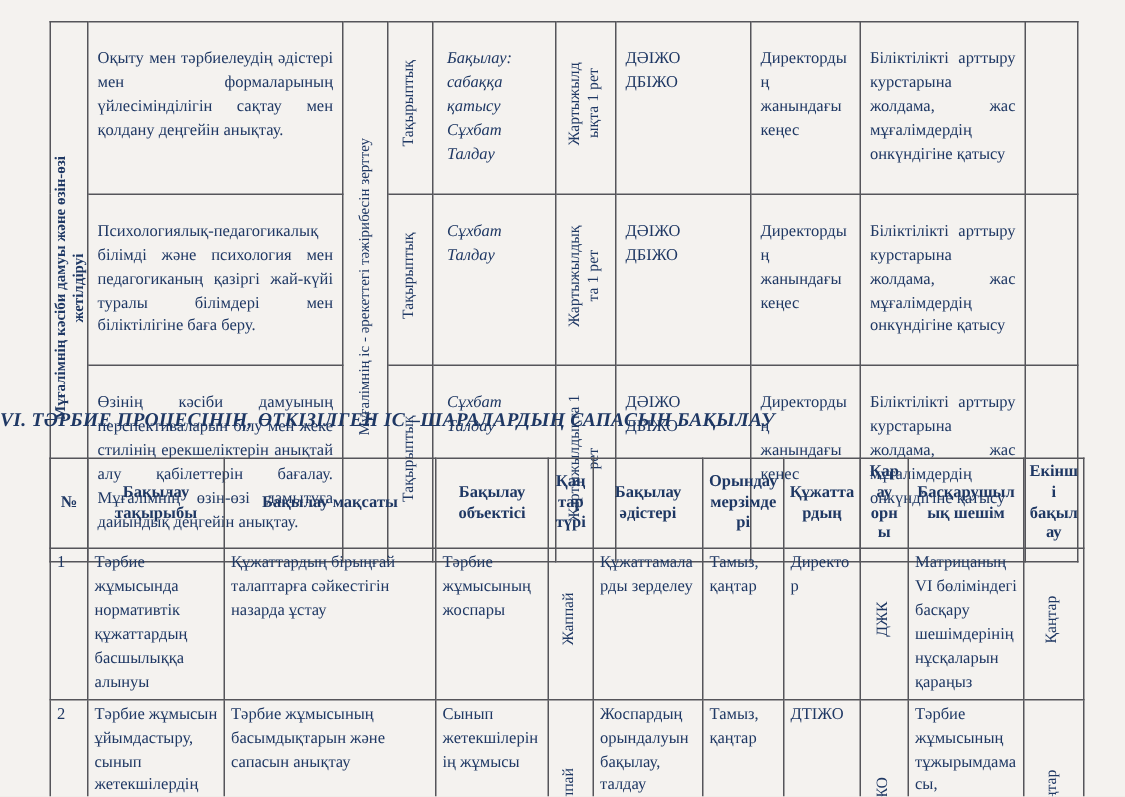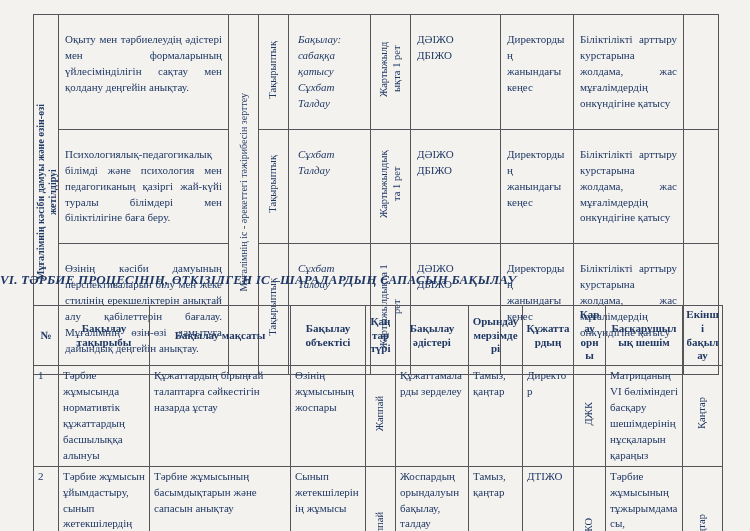--- a/index.html
+++ b/index.html
@@ -164,21 +164,21 @@
       <th>Орындау мерзімдері</th>
       <th>Құжаттардың</th>
       <th>Қарау орны</th>
       <th>Басқарушылық шешім</th>
       <th>Екінші бақылау</th>
     </tr>
     <tr style="height:65px">
       <td>1</td>
       <td>Тәрбие жұмысында нормативтік құжаттардың басшылыққа алынуы</td>
       <td>Құжаттардың бірыңғай талаптарға сәйкестігін назарда ұстау</td>
-      <td>Өзінің жұмысының жоспары</td>
+      <td>Тәрбие жұмысының жоспары</td>
       <td class="vcell">
         <div class="vert nowrap">Жаппай</div>
       </td>
       <td>Құжаттамаларды зерделеу</td>
       <td>Тамыз, қаңтар</td>
       <td>Директор</td>
       <td class="vcell">
         <div class="vert nowrap">ДЖК</div>
       </td>
       <td>Матрицаның VI бөліміндегі басқару шешімдерінің нұсқаларын қараңыз</td>

